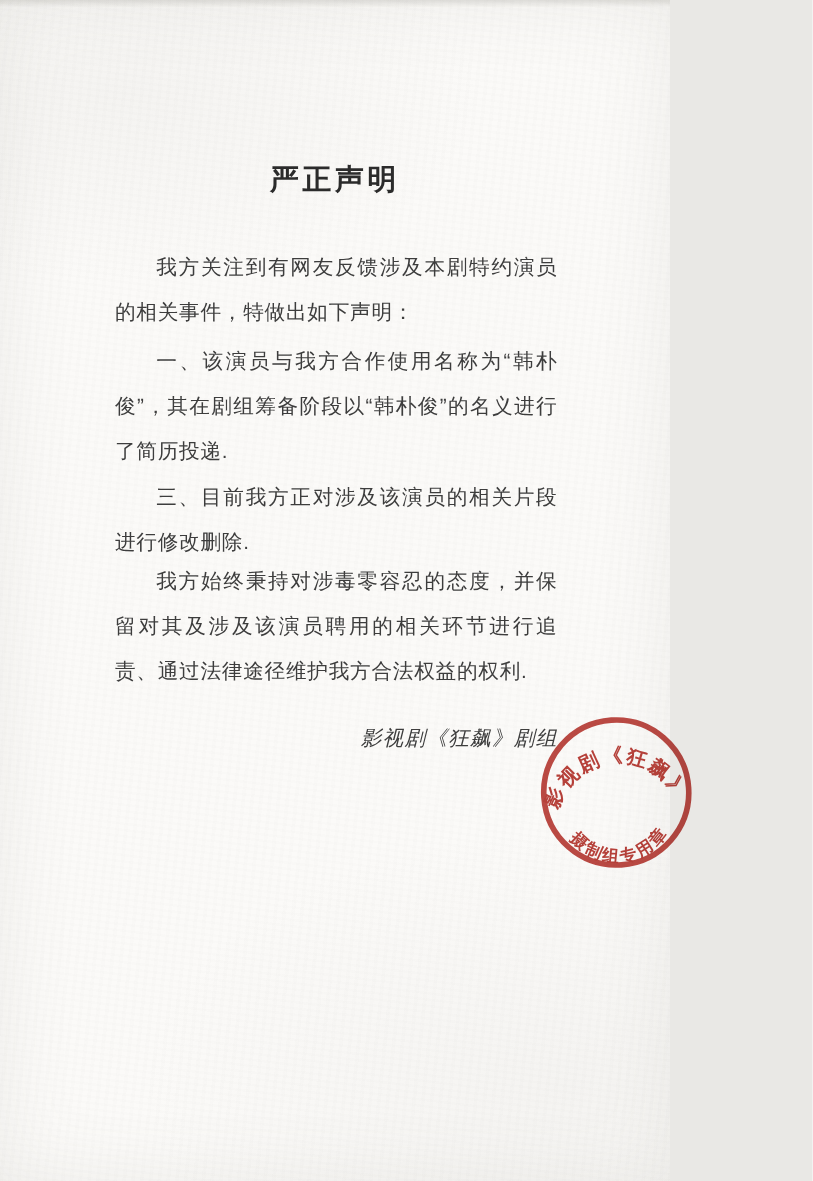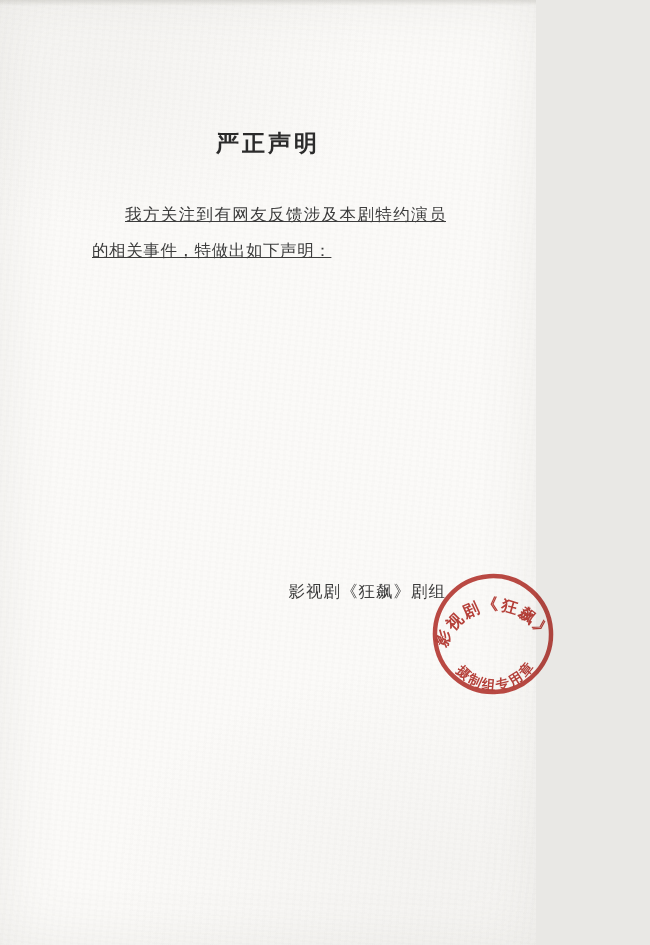--- a/index.html
+++ b/index.html
@@ -40,31 +40,32 @@
   }
   .body{
     position:absolute;
     top:196px;left:92px;right:90px;
     font-size:16.5px;
     line-height:36px;
     letter-spacing:0.6px;
     text-align:justify;
     color:#3d3d3d;
   }
-  .body p{margin:0;text-indent:2em;text-decoration:underline;}
+  .body p{margin:0;text-indent:2em;}
   .body p:nth-child(2){margin-top:3px;}
   .body p:nth-child(3){margin-top:1px;}
   .body p:nth-child(4){margin-top:-5px;}
   .body p:nth-child(5){margin-top:-3px;}
   .sig-block{
     position:absolute;
     top:581px;right:90px;
     text-align:right;
     color:#3d3d3d;
     z-index:1;
+    font-style:italic;
   }
   .sig-line{font-size:16.5px;line-height:20px;letter-spacing:1px;}
   .date-line{margin-top:24px;font-size:17px;letter-spacing:0.5px;}
   .stamp{
     position:absolute;
     left:429px;top:570px;
     width:128px;height:128px;
     z-index:2;
     mix-blend-mode:multiply;
     opacity:0.93;
@@ -78,20 +79,23 @@
 </style>
 </head>
 <body>
 
 <div class="page">
 
   <h1 class="title">严正声明</h1>
 
   <div class="body">
     <p>我方关注到有网友反馈涉及本剧特约演员的相关事件，特做出如下声明：</p>
+    <p>一、该演员与我方合作使用名称为“韩朴俊”，其在剧组筹备阶段以“韩朴俊”的名义进行了简历投递.</p>
+    <p>三、目前我方正对涉及该演员的相关片段进行修改删除.</p>
+    <p>我方始终秉持对涉毒零容忍的态度，并保留对其及涉及该演员聘用的相关环节进行追责、通过法律途径维护我方合法权益的权利.</p>
   </div>
 
   <div class="sig-block">
     <div class="sig-line">影视剧《狂飙》剧组</div>
   </div>
 
   <svg class="stamp" viewBox="0 0 128 128" xmlns="http://www.w3.org/2000/svg">
     <defs>
       <path id="arcTop" d="M 15 80 A 50 50 0 0 1 113 80"></path>
       <path id="arcBottom" d="M 19 86 A 47 47 0 0 0 109 86"></path>

